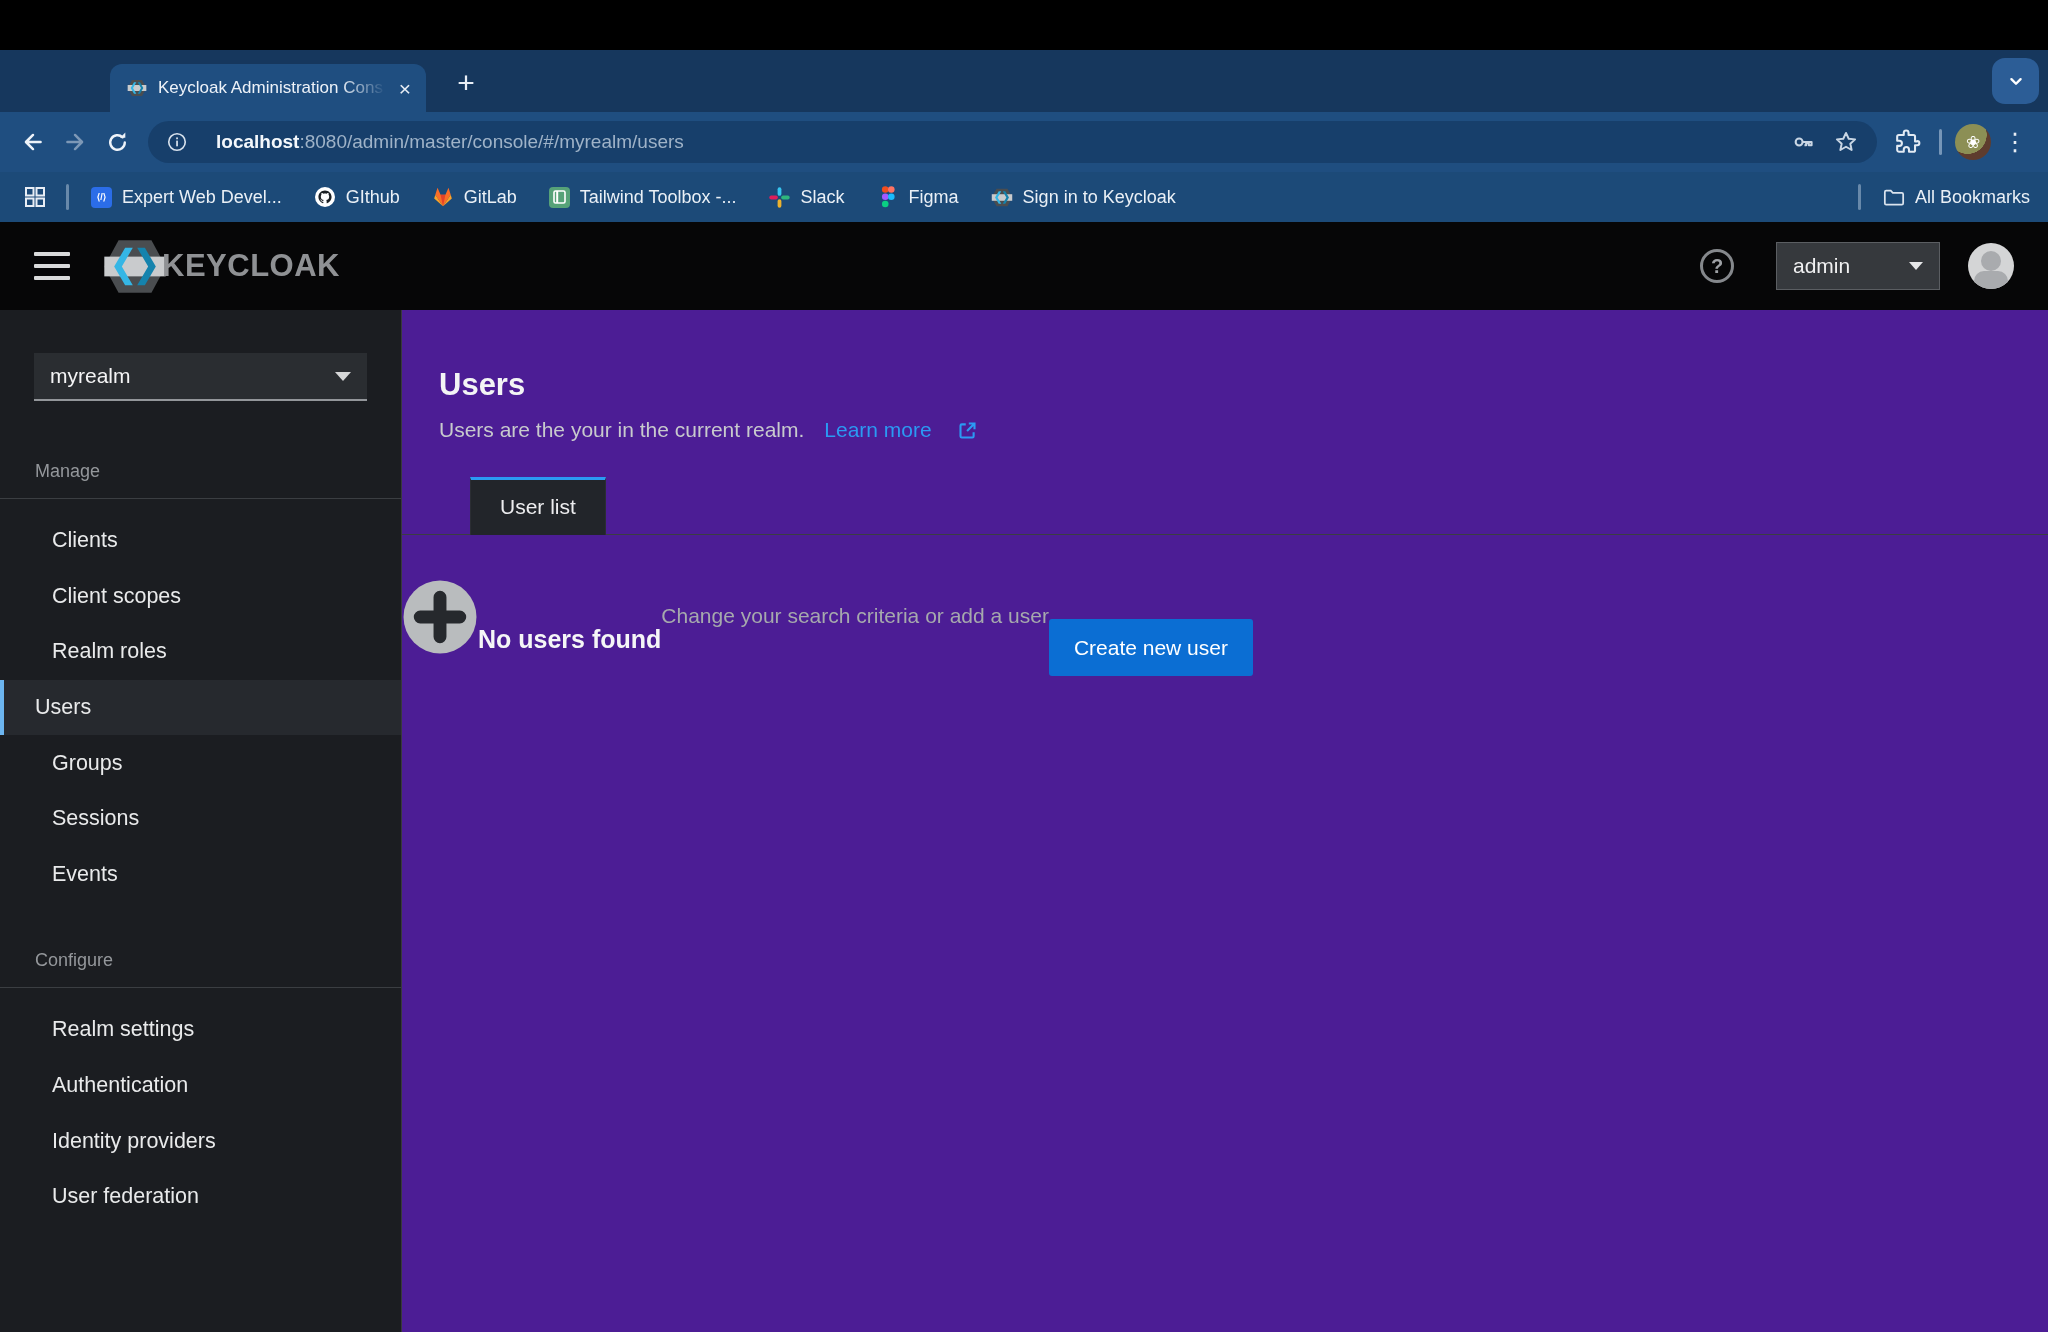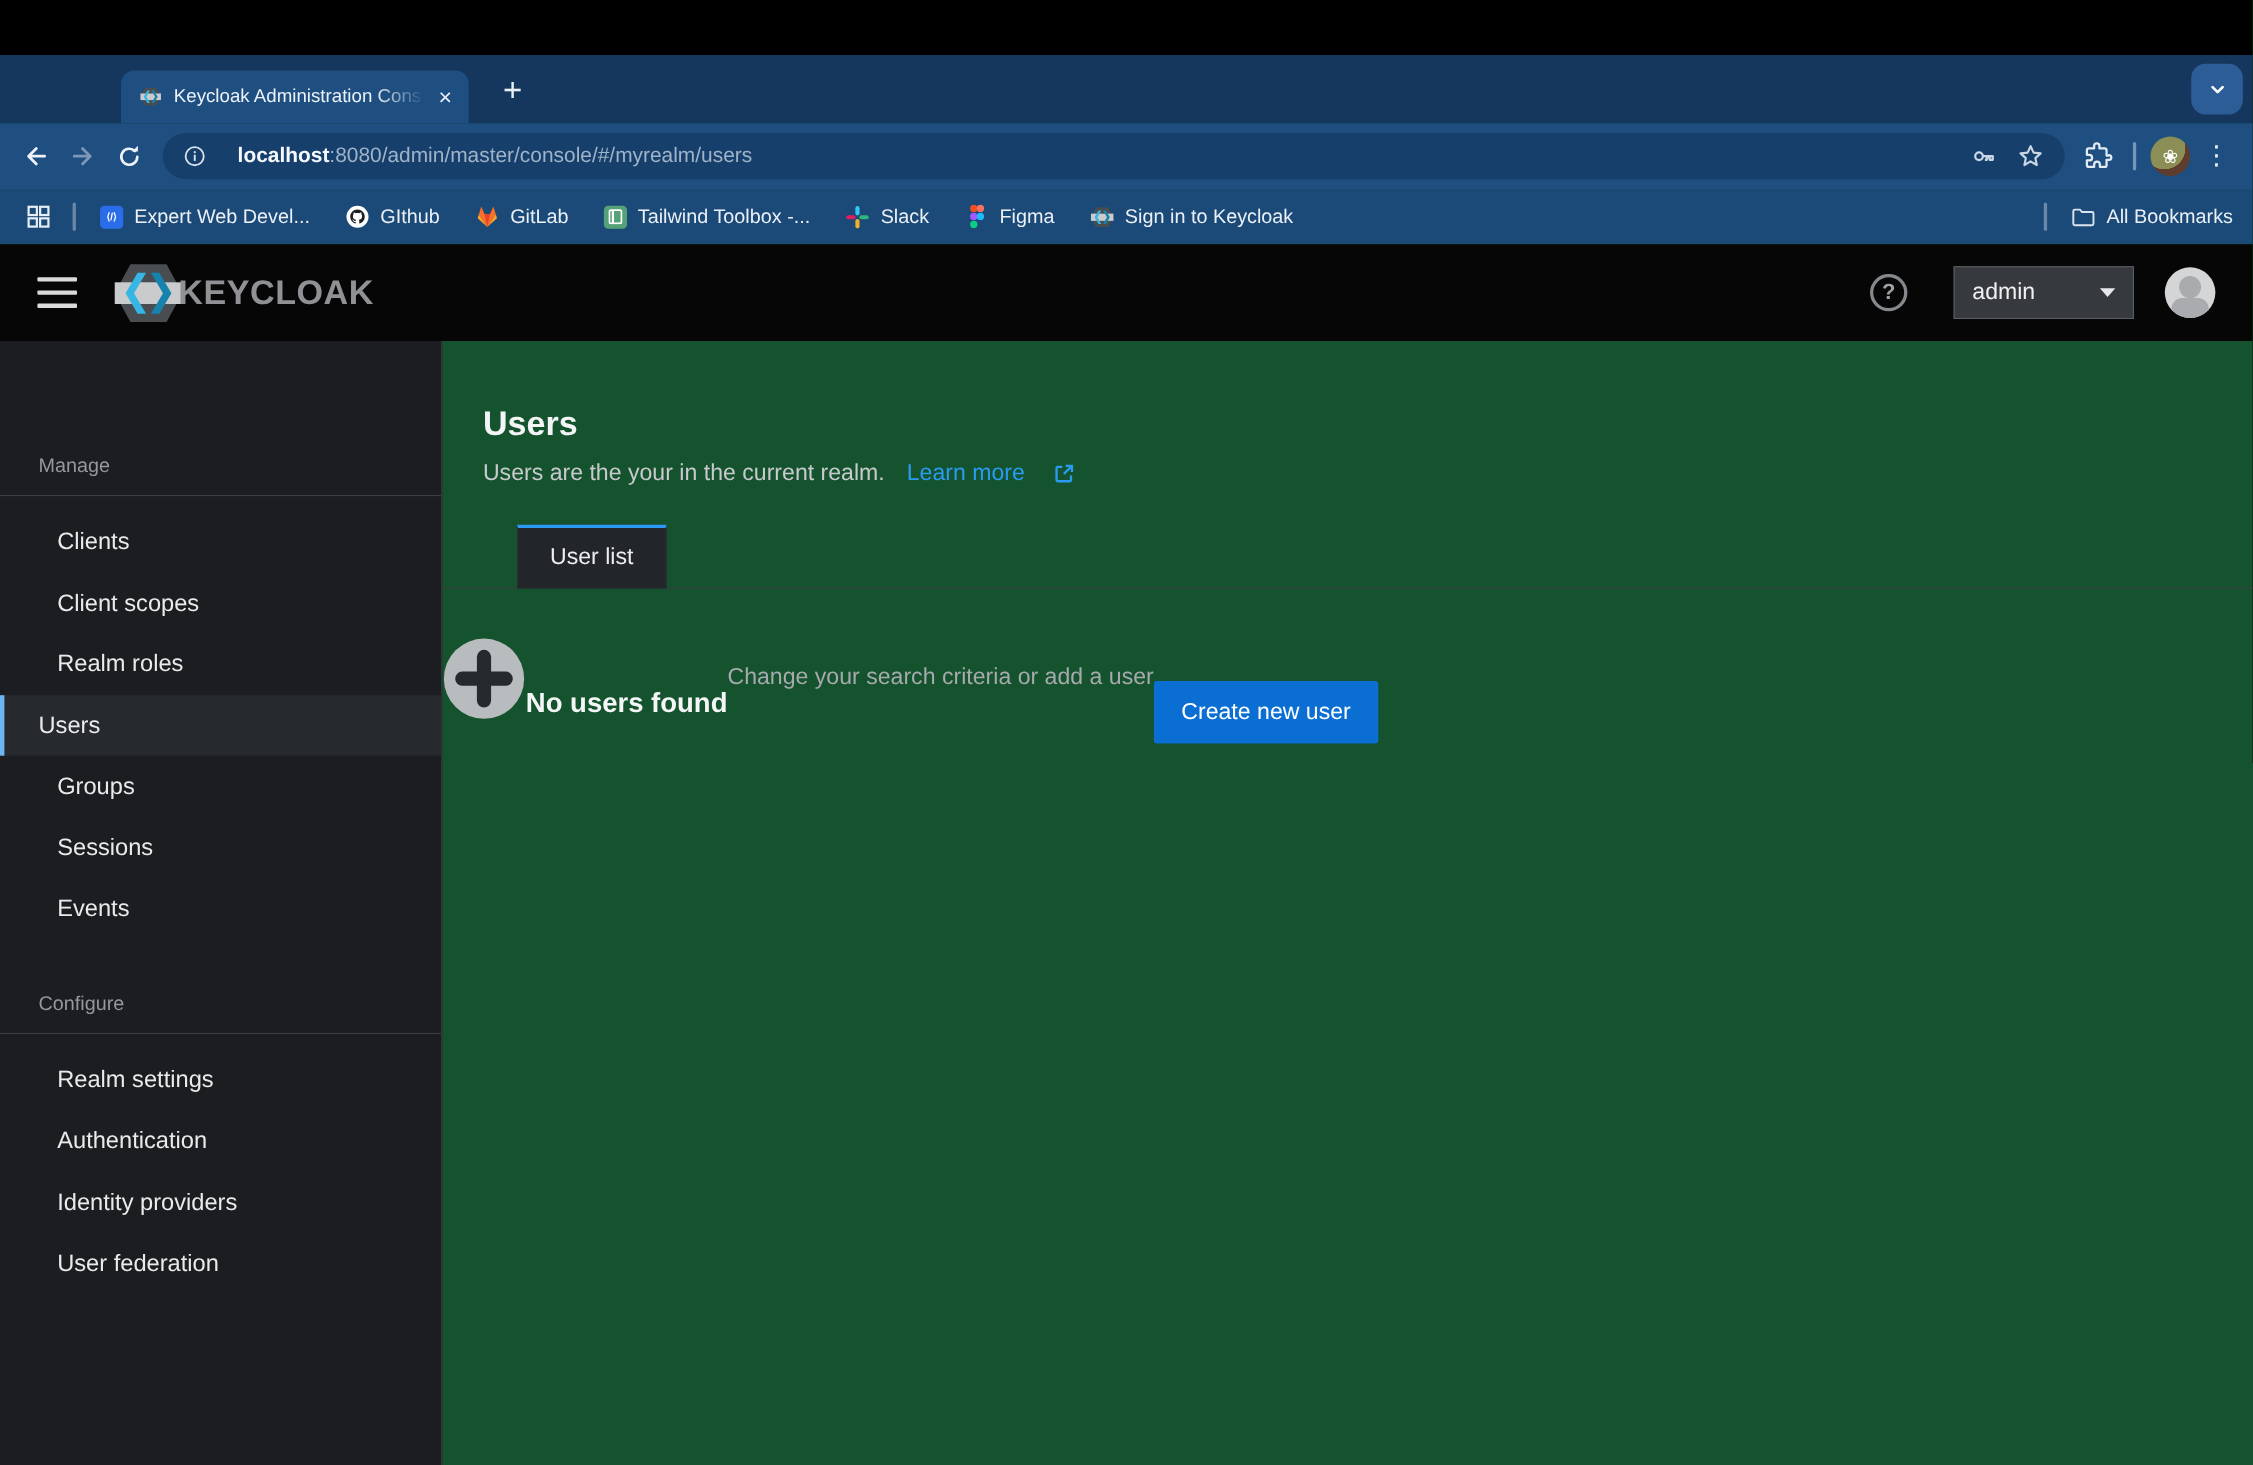--- a/index.html
+++ b/index.html
@@ -1,18 +1,18 @@
 <!DOCTYPE html>
 <html><head>
 <meta charset="utf-8">
 <style>
   * { margin:0; padding:0; box-sizing:border-box; }
   html,body { background:#000; }
   body { font-family:"Liberation Sans", sans-serif; }
-  .screen { position:relative; width:2048px; height:1332px; background:#14532d; overflow:hidden; }
+  .screen { position:relative; width:2048px; height:1332px; background:#4c1d95; overflow:hidden; }
 
   
   .top-strip { height:50px; background:#000; }
   .tabbar { height:62px; background:#16375d; display:flex; align-items:flex-end; position:relative; }
   .tab { margin-left:110px; width:316px; height:48px; background:#1f4e80; border-radius:12px 12px 0 0;
          display:flex; align-items:center; padding:0 12px 0 16px; gap:10px; }
   .tab-title { flex:1; font-size:17px; color:#edf2f8; white-space:nowrap; overflow:hidden;
                -webkit-mask-image:linear-gradient(90deg,#000 80%,transparent); mask-image:linear-gradient(90deg,#000 80%,transparent); }
   .tab-close { color:#e8eef5; font-size:21px; line-height:1; cursor:pointer; padding:0 3px; }
   .newtab { margin:0 0 9px 20px; width:40px; height:40px; display:flex; align-items:center; justify-content:center;
@@ -280,20 +280,24 @@
     <div class="admin-select">
       <span>admin</span>
       <span class="caret"></span>
     </div>
     <div class="kc-avatar"></div>
   </div>
 
   <div class="app-body">
 
     <div class="sidebar">
+      <div class="realm-select">
+        <span>myrealm</span>
+        <span class="realm-caret"></span>
+      </div>
 
       <div class="nav-label">Manage</div>
       <ul class="nav-list">
         <li class="nav-item">
             <span>Clients</span>
           </li>
         <li class="nav-item">
             <span>Client scopes</span>
           </li>
         <li class="nav-item">

